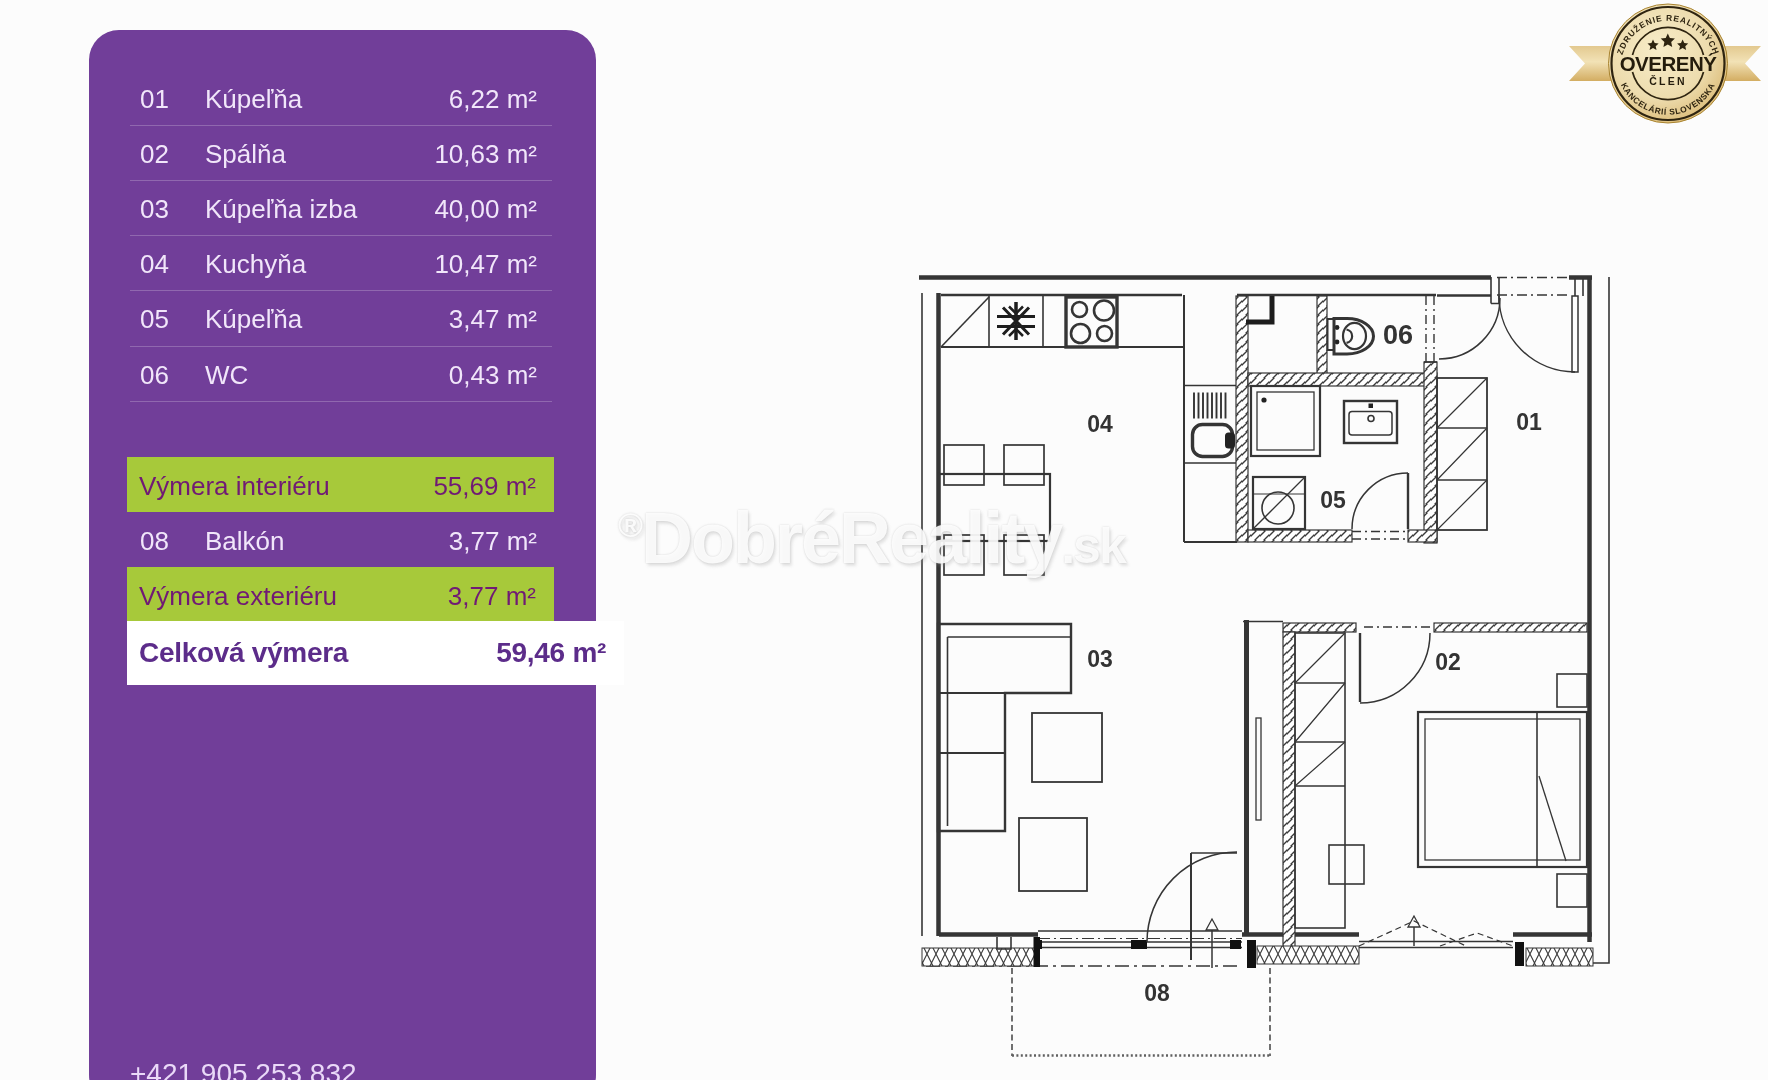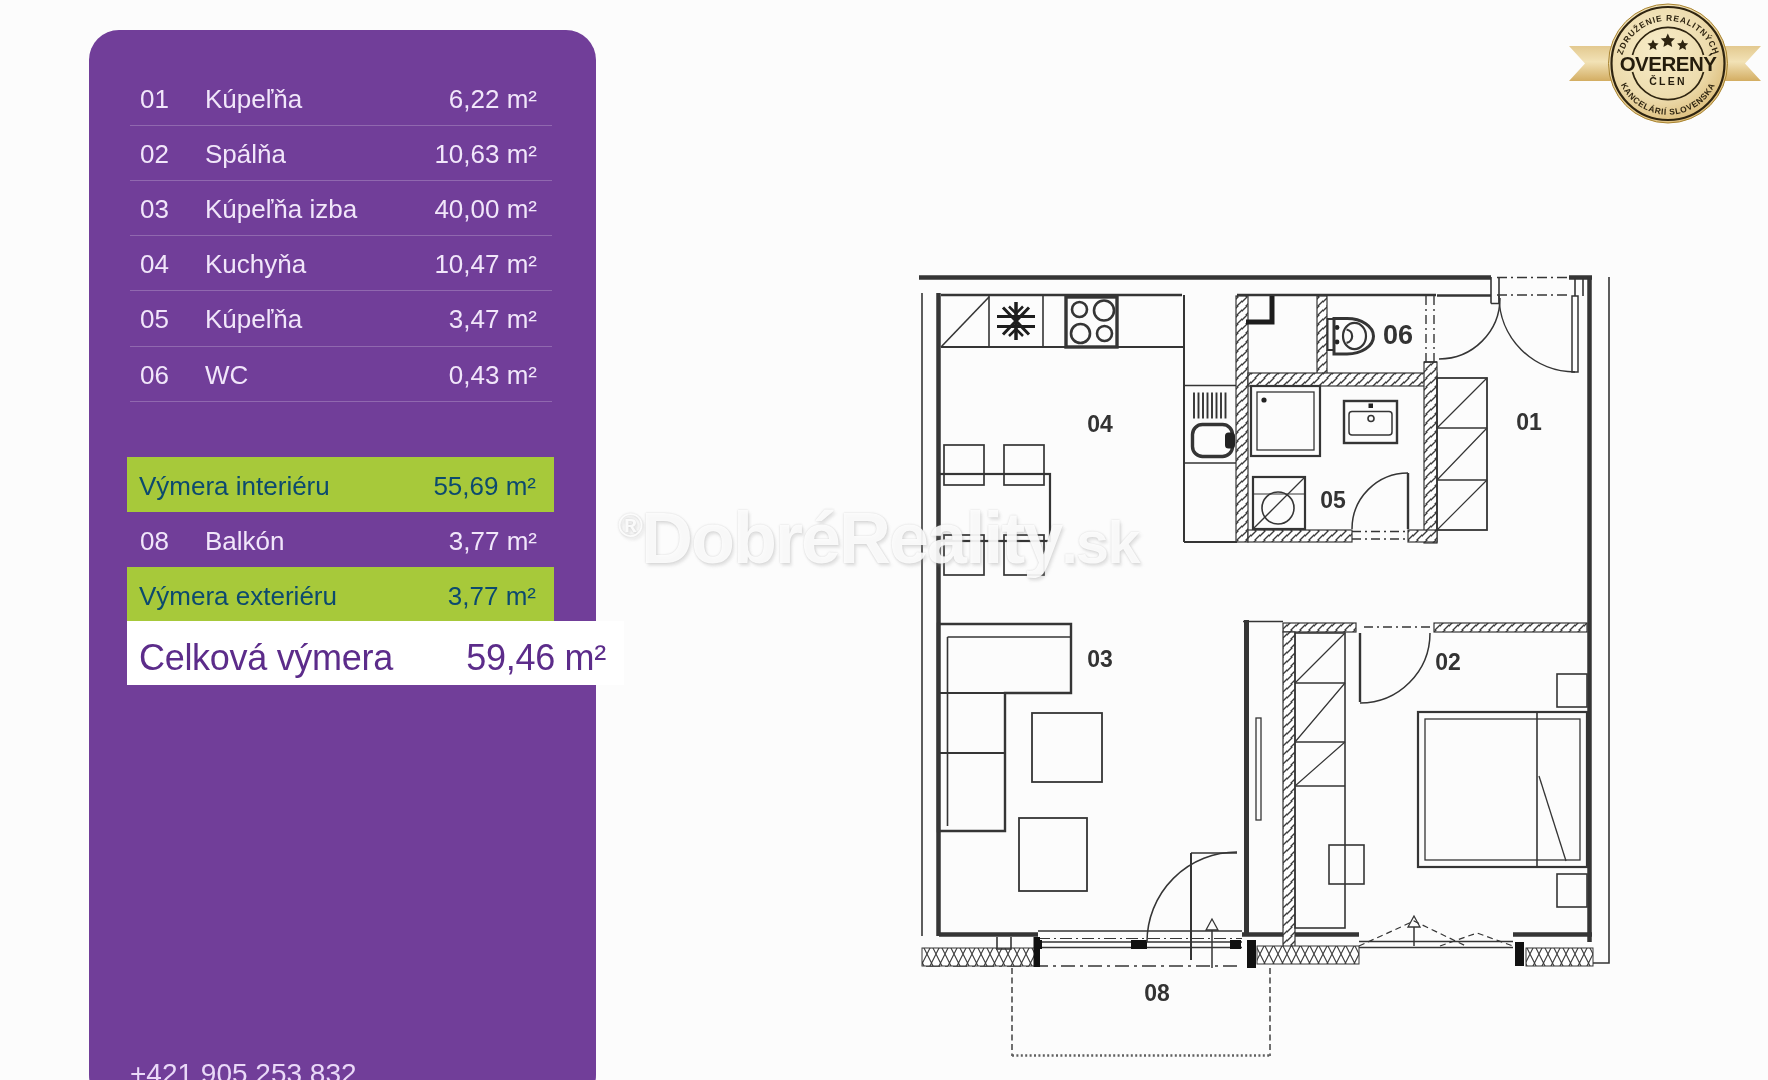--- a/index.html
+++ b/index.html
@@ -6,24 +6,24 @@
   body{width:1768px;height:1080px;position:relative;overflow:hidden;background:#fcfcfc;
        font-family:"Liberation Sans", sans-serif;}
   .abs{position:absolute;}
   
   #panel{left:89px;top:30px;width:507px;height:1075px;background:#713e99;border-radius:30px;}
   .prow{position:absolute;left:0;width:507px;height:55px;color:#f1e6fa;font-size:26px;}
   .prow .num{position:absolute;left:51px;top:14px;}
   .prow .nm{position:absolute;left:116px;top:14px;}
   .prow .val{position:absolute;right:59px;top:14px;text-align:center;}
   .sep{position:absolute;left:41px;width:422px;height:0;border-top:1.5px solid rgba(255,255,255,0.22);}
-  .gbar{position:absolute;left:38px;width:427px;height:55px;background:#a7c93a;color:#0c4a6e;font-size:26px;}
+  .gbar{position:absolute;left:38px;width:427px;height:55px;background:#a7c93a;color:#701a75;font-size:26px;}
   .gbar .nm{position:absolute;left:12px;top:14px;}
   .gbar .val{position:absolute;right:18px;top:14px;text-align:center;}
-  .wbar{position:absolute;left:38px;width:497px;height:64px;background:#ffffff;color:#5c2c8a;font-size:36px;font-weight:normal;letter-spacing:-0.3px;}
+  .wbar{position:absolute;left:38px;width:497px;height:64px;background:#ffffff;color:#5c2c8a;font-size:28px;font-weight:bold;letter-spacing:-0.3px;}
   .wbar .nm{position:absolute;left:12px;top:16px;}
   .wbar .val{position:absolute;right:18px;top:16px;}
   #phone{position:absolute;left:41px;top:1028px;color:#ead9f8;font-size:28px;}
   
   #wm{left:618px;top:497px;font-size:72px;font-weight:bold;color:rgba(255,255,255,0.88);
       letter-spacing:-2px;white-space:nowrap;z-index:5;
       text-shadow:0 0 2px rgba(145,145,145,0.38), 2px 3px 3px rgba(145,145,145,0.22);}
   #wm .reg{font-size:34px;vertical-align:26px;}
 </style>
 </head>
@@ -316,21 +316,21 @@
   <text x="1398" y="344" font-size="27">06</text>
 
   <text x="1529" y="430">01</text>
 
   <text x="1448" y="670">02</text>
 
   <text x="1157" y="1001">08</text>
 </g>
 </svg>
 
-<div id="wm" class="abs"><span class="reg">®</span>DobréReality<span style="font-size:60px">.sk</span></div>
+<div id="wm" class="abs"><span class="reg">®</span>DobréReality<span style="font-size:50px">.sk</span></div>
 
 <svg id="badge" class="abs" style="left:1560px;top:0;z-index:6" width="208" height="130" viewBox="1560 0 208 130">
 <defs>
   <linearGradient id="ribg" x1="0" y1="0" x2="0" y2="1">
     <stop offset="0" stop-color="#e3c98f"></stop>
     <stop offset="0.45" stop-color="#f2e2b6"></stop>
     <stop offset="1" stop-color="#d3ad62"></stop>
   </linearGradient>
   <radialGradient id="seal" cx="0.42" cy="0.38" r="0.75">
     <stop offset="0" stop-color="#f7ecc8"></stop>

